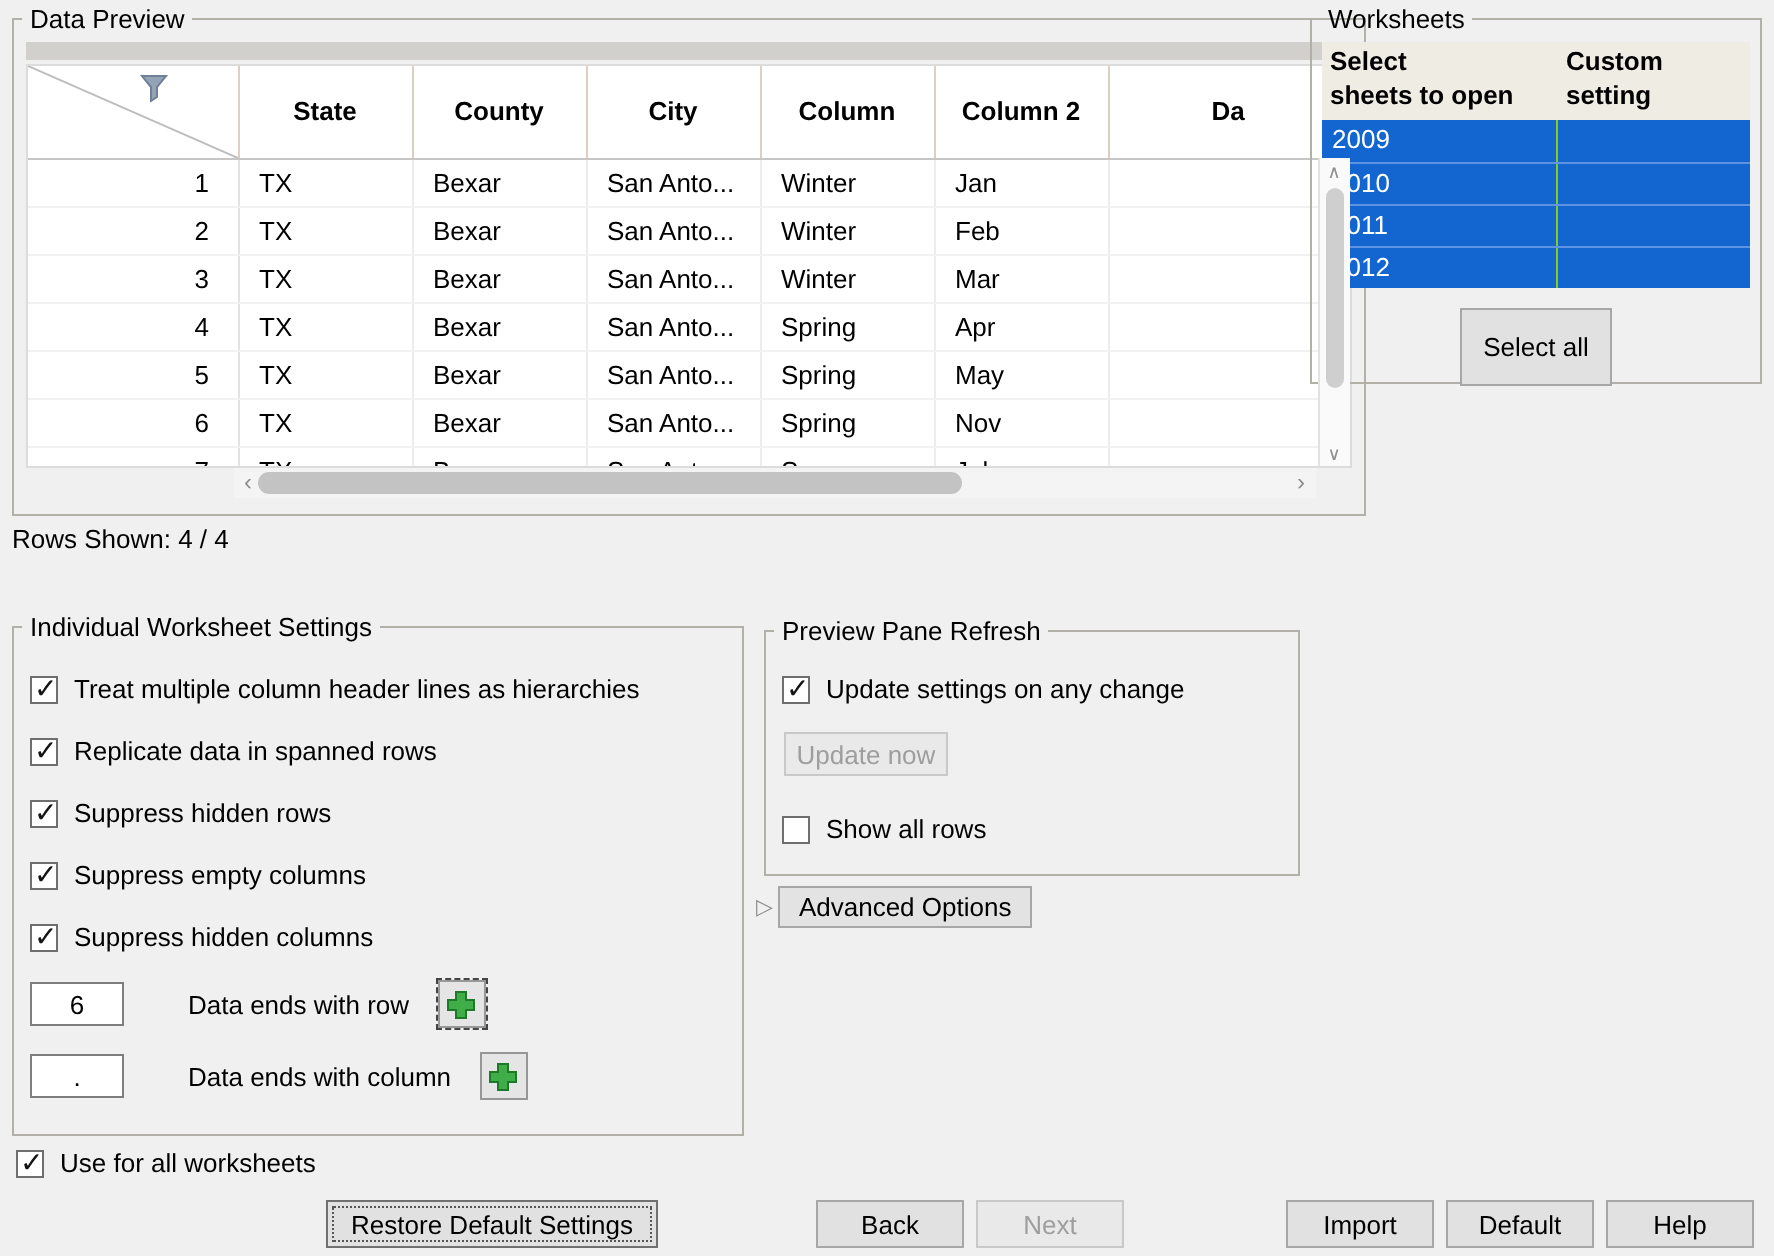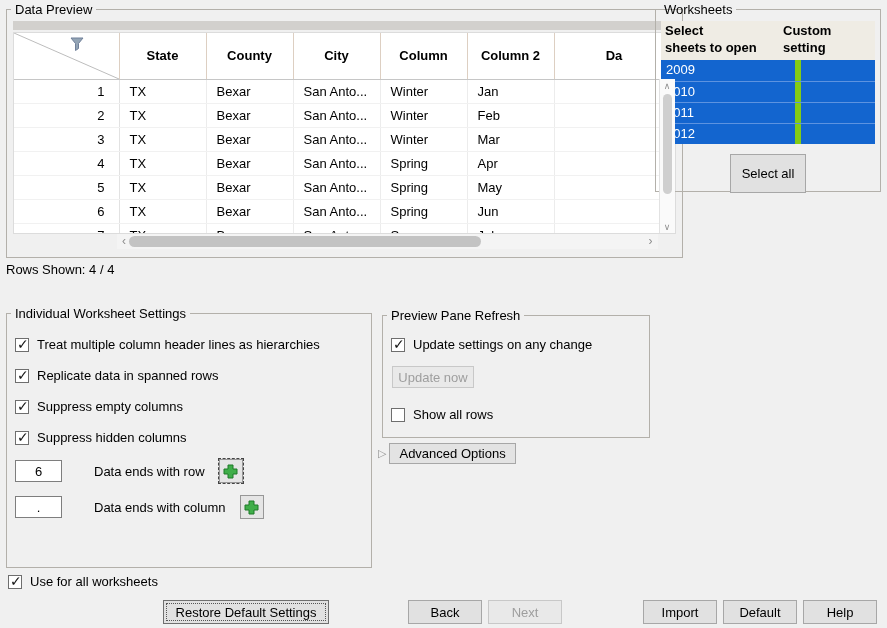--- a/index.html
+++ b/index.html
@@ -53,21 +53,21 @@
 
   
   #ws { left:655px; top:2px; width:226px; height:190px; }
   .ws-table { margin:4px 5px 0 5px; }
   .ws-head { display:flex; background:#efece4; font-weight:bold; }
   .ws-h { white-space:pre-line; padding:2px 2px 3px 4px; line-height:1.3; font-size:13px; }
   .ws-h1 { width:118px; }
   .ws-h2 { flex:1; }
   .ws-row { display:flex; background:#1365cf; color:#fff; height:21px; line-height:20px; border-top:1px solid #5d93e0; }
   .ws-row.first { border-top:none; }
-  .ws-c1 { width:140px; padding-left:5px; border-right:6px solid #84cc16; overflow:hidden; }
+  .ws-c1 { width:118px; padding-left:5px; border-right:1px solid #84cc16; overflow:hidden; }
   .ws-c2 { flex:1; }
   .select-all { display:block; margin:10px auto 0; width:76px; height:39px; }
 
   
   .opt { display:flex; align-items:center; gap:8px; margin:0 0 12px 8px; height:19px; }
   .cb { width:14px; height:14px; background:#fff; border:1px solid #6e6e6e; position:relative; flex:0 0 auto; cursor:pointer; }
   .cb.on::after { content:"✓"; position:absolute; left:1px; top:-3px; font-size:14px; font-weight:bold; color:#141414; }
   .opt-label { font-size:13px; white-space:nowrap; }
 
   
@@ -182,21 +182,21 @@
             <td>Spring</td>
             <td>May</td>
             <td></td>
           </tr>
           <tr>
             <td class="rn">6</td>
             <td>TX</td>
             <td>Bexar</td>
             <td>San Anto...</td>
             <td>Spring</td>
-            <td>Jun</td>
+            <td>Nov</td>
             <td></td>
           </tr>
           <tr>
             <td class="rn">7</td>
             <td>TX</td>
             <td>Bexar</td>
             <td>San Anto...</td>
             <td>Summer</td>
             <td>Jul</td>
             <td></td>
@@ -252,20 +252,24 @@
   <div class="opt first-opt">
     <span class="cb on"></span>
     <span class="opt-label">Treat multiple column header lines as hierarchies</span>
   </div>
   <div class="opt">
     <span class="cb on"></span>
     <span class="opt-label">Replicate data in spanned rows</span>
   </div>
   <div class="opt">
     <span class="cb on"></span>
+    <span class="opt-label">Suppress hidden rows</span>
+  </div>
+  <div class="opt">
+    <span class="cb on"></span>
     <span class="opt-label">Suppress empty columns</span>
   </div>
   <div class="opt">
     <span class="cb on"></span>
     <span class="opt-label">Suppress hidden columns</span>
   </div>
   <div class="ends-row">
     <input class="ends-input" value="6" style="">
     <span class="ends-label">Data ends with row</span>
     <button class="plus-btn focused">

